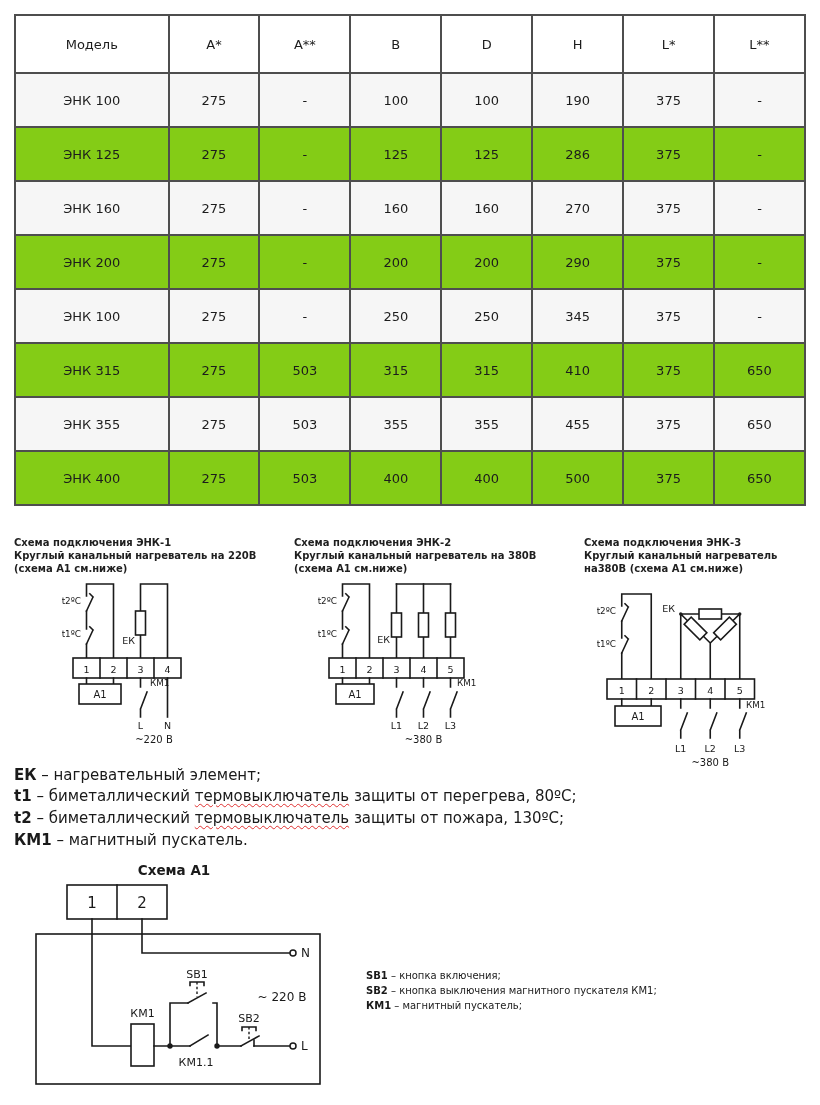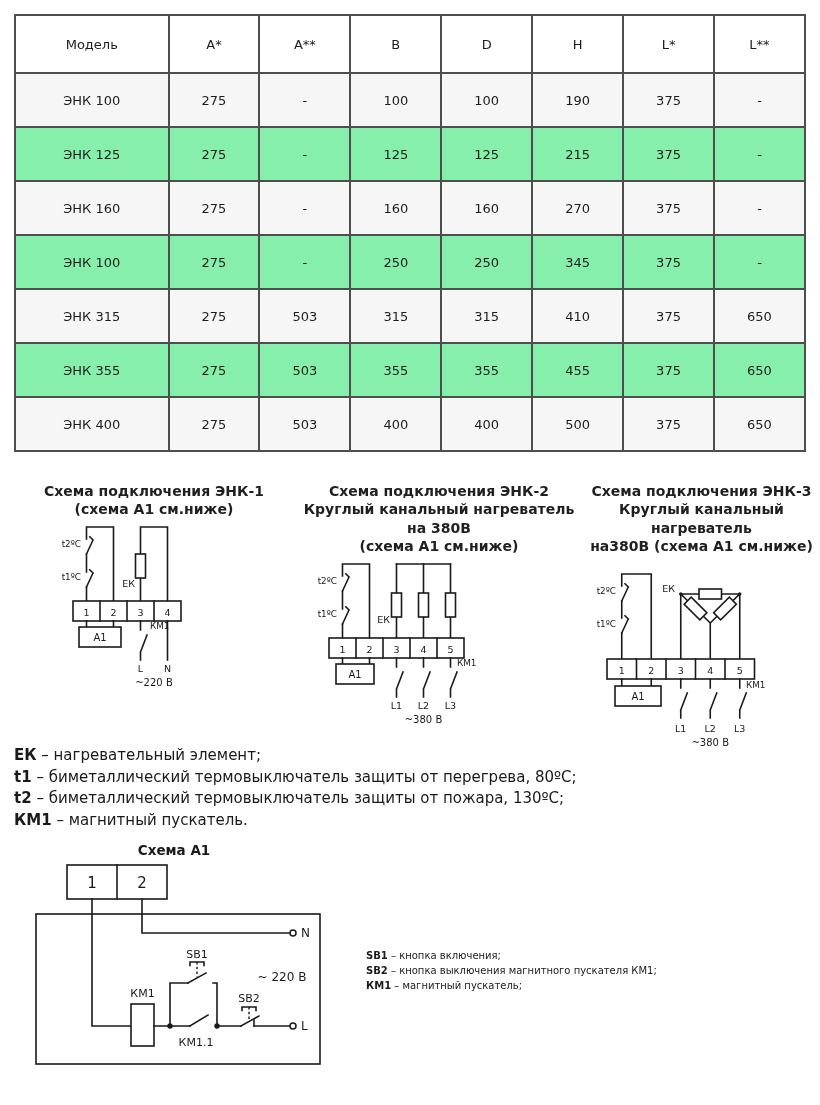--- a/index.html
+++ b/index.html
@@ -6,28 +6,28 @@
   body { width:820px; font-family:"DejaVu Sans","Liberation Sans",sans-serif; color:#1a1a1a; }
   .page { padding:14px 14px 0 14px; }
 
   
   table.dims { border-collapse:collapse; width:792px; table-layout:fixed;padding-left:41px; }
   table.dims th, table.dims td {
     border:2px solid #4e4e4e; text-align:center; vertical-align:middle;
     font-size:13px; font-weight:normal; color:#1c1c1c; padding:0;
   }
   table.dims thead tr { height:58px; }
-  table.dims tbody tr { height:54px; background:#86efac; }
+  table.dims tbody tr { height:54px; background:#84cc16; }
   table.dims tbody tr:nth-child(odd) { background:#f6f6f6; }
 
   
   .diagrams-row { margin-top:30px; display:flex; justify-content:space-between; width:792px; }
   .diagram { display:flex; flex-direction:column; }
   .d1 { width:280px; } .d2 { width:290px; } .d3 { width:235px; }
-  .diagram-title { text-align:center; font-weight:bold; font-size:14px; line-height:1.32; color:#1f1f1f; }
+  .diagram-title { text-align:left; font-weight:bold; font-size:10px; line-height:1.32; color:#1f1f1f; }
   .diagram-title span { display:block; }
 
   svg { display:block; }
   .wire { stroke:#1a1a1a; stroke-width:1.6; fill:none; stroke-linecap:square; }
   .dash { stroke:#1a1a1a; stroke-width:1.4; fill:none; stroke-dasharray:2.5 2.3; }
   .comp { stroke:#1a1a1a; stroke-width:1.6; fill:#ffffff; }
   .dot  { fill:#1a1a1a; stroke:none; }
   .term { fill:#ffffff; stroke:#1a1a1a; stroke-width:1.5; }
   svg text { font-family:"DejaVu Sans","Liberation Sans",sans-serif; fill:#1a1a1a; }
   .t8  { font-size:8.8px; }
@@ -35,21 +35,21 @@
   .t10 { font-size:10px; }
   .t11 { font-size:11px; }
   .t12 { font-size:12px; }
   .t15 { font-size:15px; }
 
   
   .legend-a { margin-top:-16px; font-size:15px; line-height:1.45; }
   .legend-a .legend-line, .legend-b .legend-line { white-space:nowrap; }
   .legend-line b { font-weight:bold; }
   .wavy {
-    text-decoration-style:wavy;
+    text-decoration:underline; text-decoration-style:wavy;
     text-decoration-color:#e03030; text-decoration-thickness:1px;
     text-underline-offset:2px;
   }
 
   
   .a1-section { display:flex; margin-top:4px; }
   .a1-left { width:352px; }
   .a1-title { width:320px; text-align:center; font-weight:bold; font-size:13.5px; margin:6px 0 4px 0; }
   .legend-b { padding-top:112px; font-size:10px; line-height:1.5; }
 </style>
@@ -91,31 +91,41 @@
         <td>190</td>
         <td>375</td>
         <td>-</td>
       </tr>
     <tr>
         <td>ЭНК 125</td>
         <td>275</td>
         <td>-</td>
         <td>125</td>
         <td>125</td>
-        <td>215</td>
+        <td>286</td>
         <td>375</td>
         <td>-</td>
       </tr>
         <tr>
         <td>ЭНК 160</td>
         <td>275</td>
         <td>-</td>
         <td>160</td>
         <td>160</td>
         <td>270</td>
+        <td>375</td>
+        <td>-</td>
+      </tr>
+        <tr>
+        <td>ЭНК 200</td>
+        <td>275</td>
+        <td>-</td>
+        <td>200</td>
+        <td>200</td>
+        <td>290</td>
         <td>375</td>
         <td>-</td>
       </tr>
         <tr>
         <td>ЭНК 100</td>
         <td>275</td>
         <td>-</td>
         <td>250</td>
         <td>250</td>
         <td>345</td>
@@ -153,20 +163,21 @@
         <td>650</td>
       </tr>
       </tbody>
   </table>
 
   <div class="diagrams-row">
 
     <div class="diagram d1">
       <div class="diagram-title">
         <span>Схема подключения ЭНК-1</span>
+        <span>Круглый канальный нагреватель на 220В</span>
         <span>(схема А1 см.ниже)</span>
       </div>
       <svg width="280" height="205" viewBox="0 25 280 205">
         <path class="wire" d="M72.5 107 V93 M72.5 78 V60 M72.5 45 V33 H99.5 V107"></path>
         <path class="wire" d="M72.5 60 L79 46 M79 46 L75.8 42.8 M72.5 93 L79 79 M79 79 L75.8 75.8"></path>
         <path class="wire" d="M126.5 107 V84 M126.5 60 V33 H153.5 V107"></path>
         <rect class="comp" x="121.5" y="60" width="10" height="24"></rect>
         <rect class="comp" x="59" y="107" width="108" height="20" fill="none"></rect>
         <path class="wire" d="M86 107 V127 M113 107 V127 M140 107 V127"></path>
         <path class="wire" d="M72.5 127 V133 M99.5 127 V133"></path>

